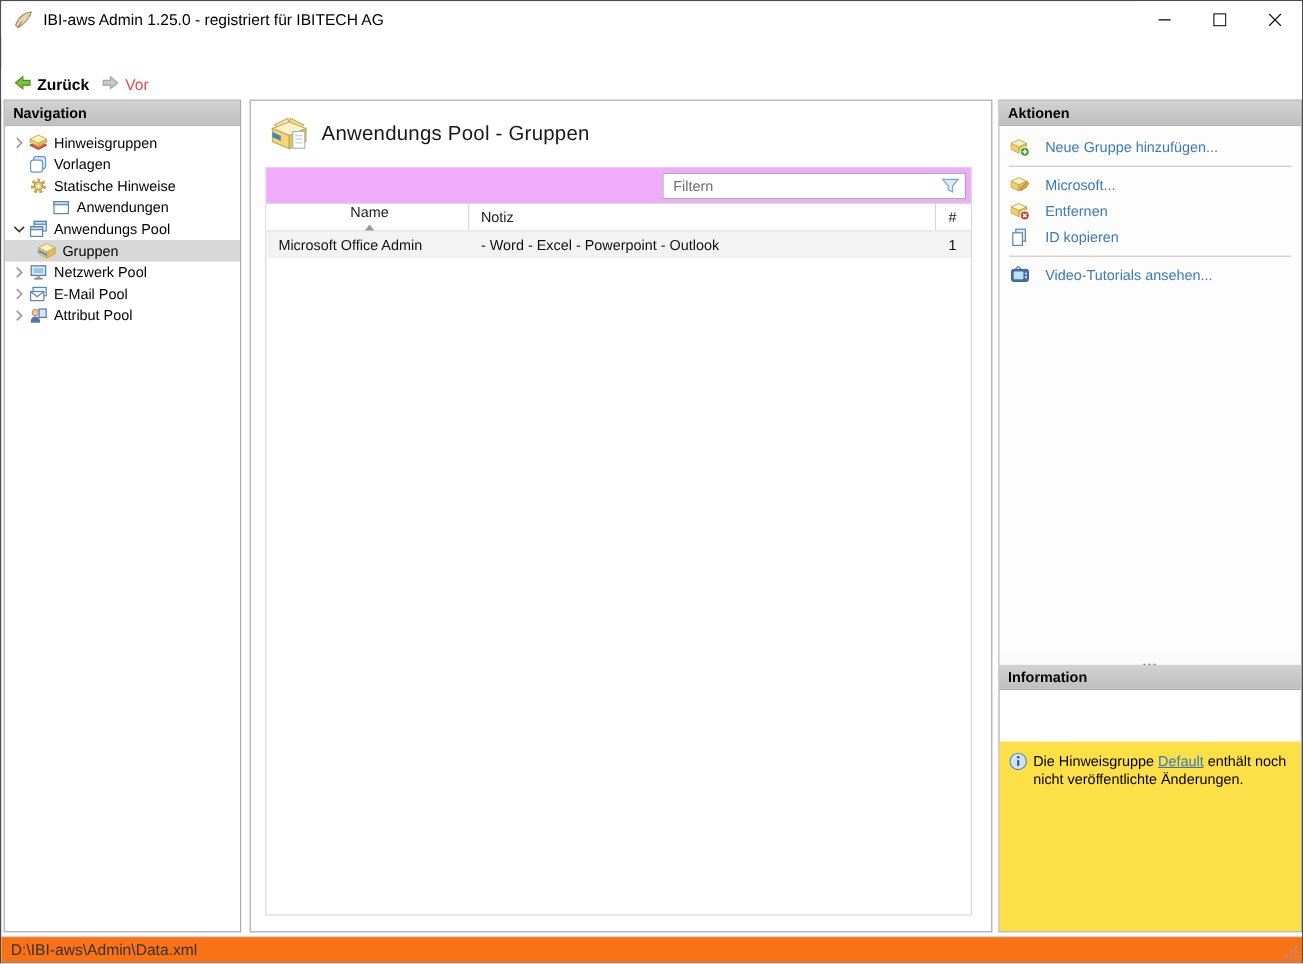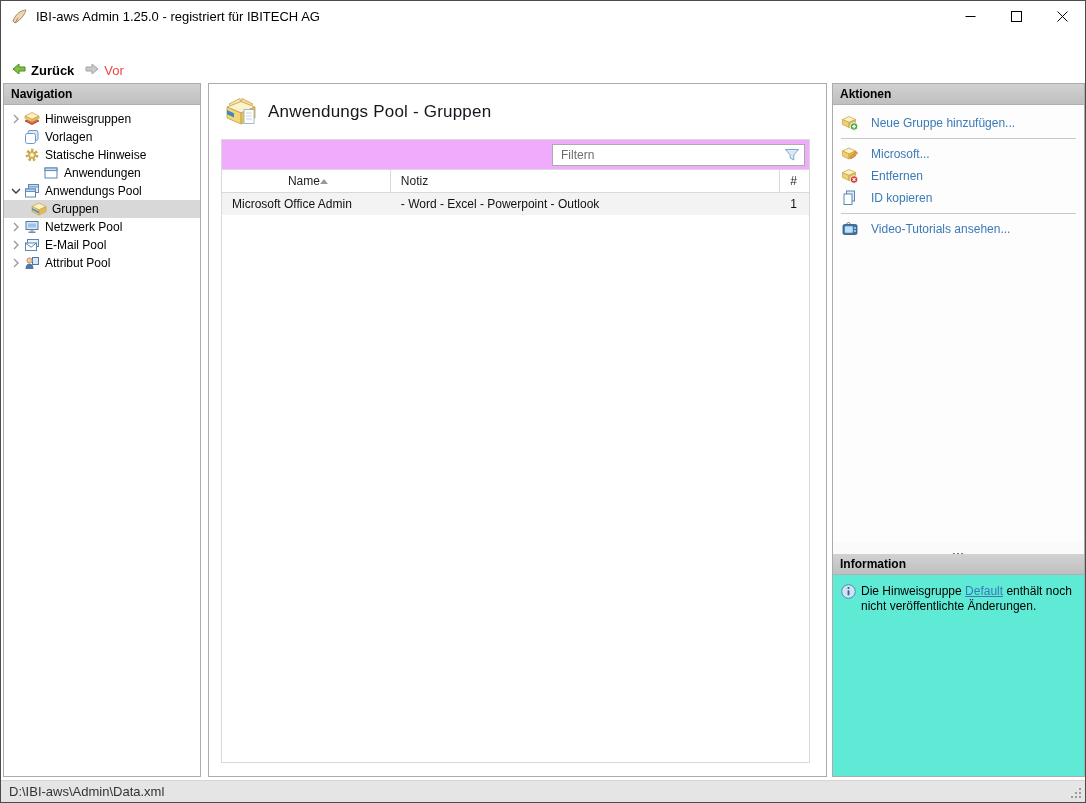--- a/index.html
+++ b/index.html
@@ -46,47 +46,47 @@
   .main-title-icon { width:34px; height:30px; margin-right:10px; }
   .main-title { font-size:17px; color:#16161e; letter-spacing:0.2px; }
   .table-container { position:absolute; left:12px; right:16px; top:55px; bottom:13px; border:1px solid #d9d9d9; background:#fff; }
   .filter-strip { position:relative; height:30px; background:#f0abfc; border-bottom:1px solid #d9d9d9; }
   .filter-box { position:absolute; right:4px; top:4px; width:253px; height:22px; background:#fff; border:1px solid #ababab; display:flex; align-items:center; }
   .filter-input { flex:1; border:none; outline:none; background:transparent; font-family:"Liberation Sans",sans-serif; font-size:12px; color:#444; padding-left:8px; height:100%; }
   .filter-input::placeholder { color:#6d6d6d; }
   .filter-icon { width:18px; height:16px; margin-right:3px; flex:0 0 auto; }
   .thead { display:flex; height:23px; border-bottom:1px solid #d9d9d9; background:#fff; align-items:center; font-size:12px; color:#222; }
   .th { padding-left:10px; height:100%; display:flex; align-items:center; }
-  .th-name { width:169px; border-right:1px solid #d9d9d9; justify-content:center; padding-right:6px; }
+  .th-name { width:169px; border-right:1px solid #d9d9d9; justify-content:space-between; padding-right:6px;flex-direction:column; }
   .th-notiz { width:390px; border-right:1px solid #d9d9d9; }
   .th-count { flex:1; justify-content:flex-end; padding-right:12px; }
   .sort-asc { width:0; height:0; border-left:4px solid transparent; border-right:4px solid transparent; border-bottom:5px solid #9a9a9a; }
   .trow { display:flex; height:22px; background:#f3f3f3; align-items:center; font-size:12px; color:#111; }
   .td { padding-left:10px; height:100%; display:flex; align-items:center; }
   .td-name { width:169px; }
   .td-notiz { width:390px; }
   .td-count { flex:1; justify-content:flex-end; padding-right:12px; }
 
   
   .right-panel { left:831px; width:253px; display:flex; flex-direction:column; }
   .actions-content { height:437px; background:#fdfdfd; padding-top:7px; }
   .action-item { display:flex; align-items:center; height:22px; padding-left:9px; gap:13px; }
   .action-item .aicon { width:16px; height:16px; flex:0 0 auto; }
   .action-item .aicon svg { display:block; width:100%; height:100%; }
   .action-label { color:#3a7ab8; font-size:12px; white-space:nowrap; cursor:pointer; }
   .action-sep { height:1px; background:#c8c8c8; margin:4px 8px; }
   .h-splitter { height:12px; background:#fafafa; display:flex; align-items:flex-end; justify-content:center; }
   .h-splitter .dots { color:#6f6f6f; font-size:13px; line-height:7px; letter-spacing:1px; font-weight:700; }
-  .info-content { flex:1; background:#5eead4; padding:9px 8px 0 8px; display:flex; align-items:flex-start; }
+  .info-content { flex:1; background:#fde047; padding:9px 8px 0 8px; display:flex; align-items:flex-start;margin-top:43px; }
   .info-icon { width:15px; height:15px; margin-right:5px; flex:0 0 auto; margin-top:0px; }
   .info-text { font-size:12px; color:#000; line-height:15px; }
   .info-link { color:#3a7ab8; text-decoration:underline; cursor:pointer; }
 
   
-  .statusbar { position:absolute; left:0; right:0; bottom:0; height:22px; background:#e5e5e5; border-top:1px solid #d5d5d5; display:flex; align-items:center; }
+  .statusbar { position:absolute; left:0; right:0; bottom:0; height:22px; background:#f97316; border-top:1px solid #d5d5d5; display:flex; align-items:center; }
   .status-path { padding-left:8px; font-size:13px; color:#333; }
   .grip { position:absolute; right:2px; bottom:2px; width:13px; height:13px; }
 </style>
 </head>
 <body>
 
 <div class="window">
 
   <div class="titlebar">
     <span class="appicon">

